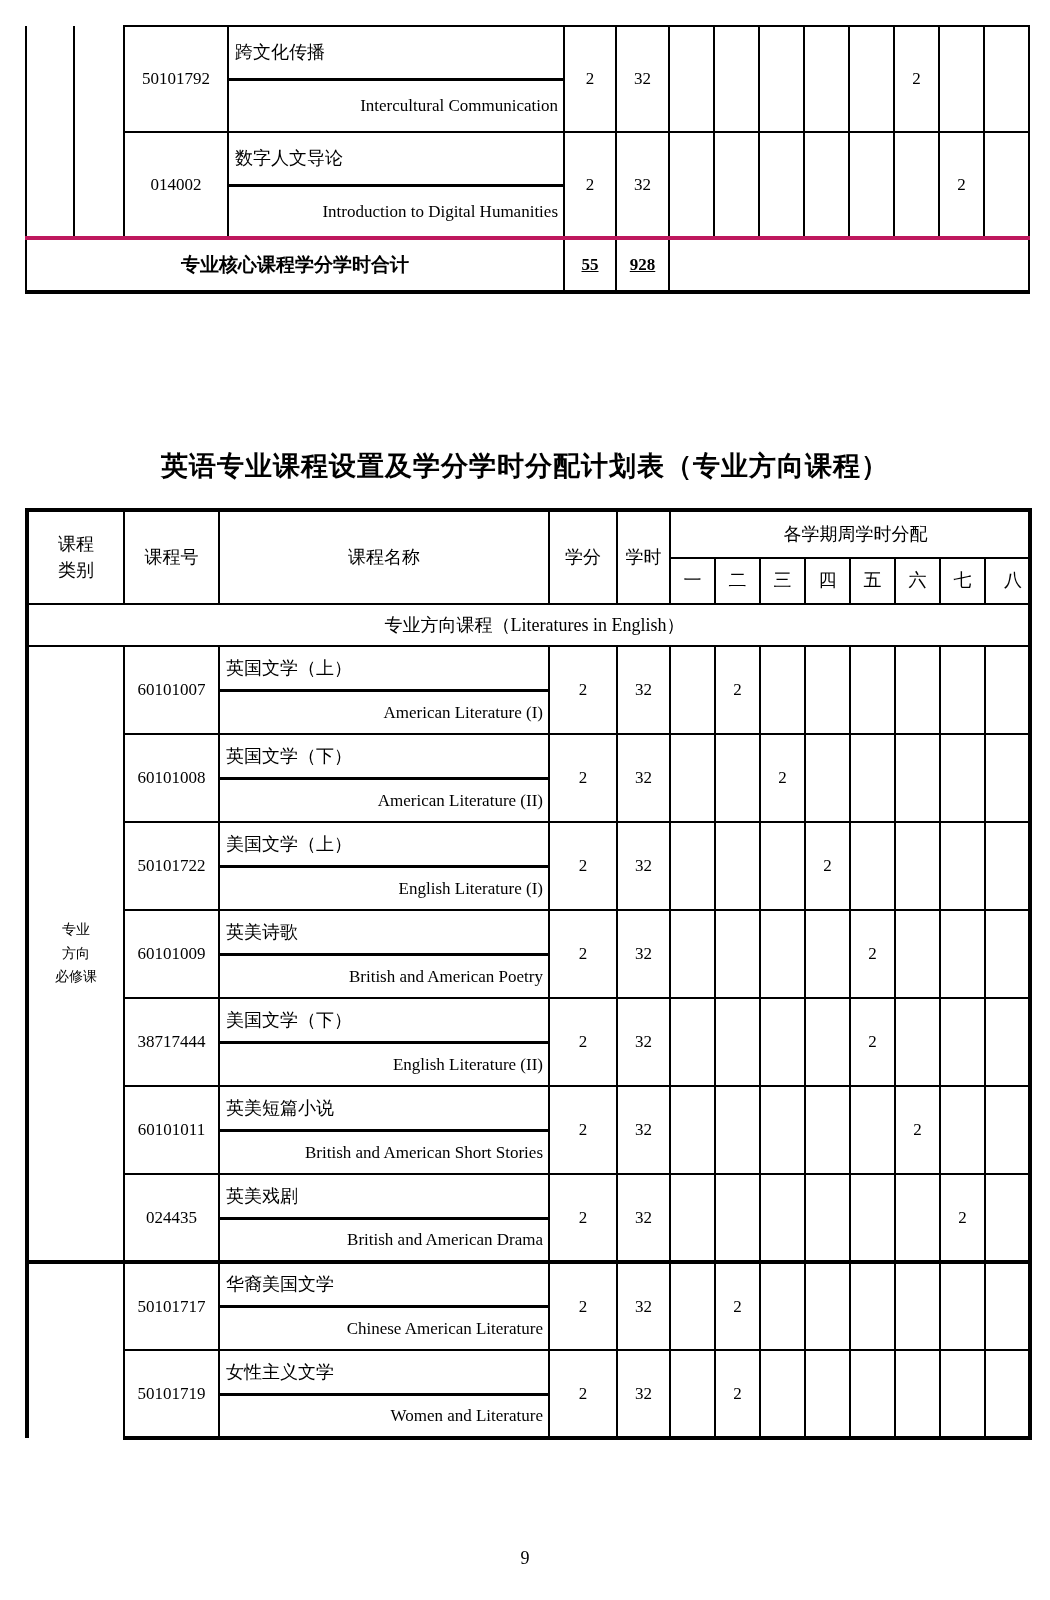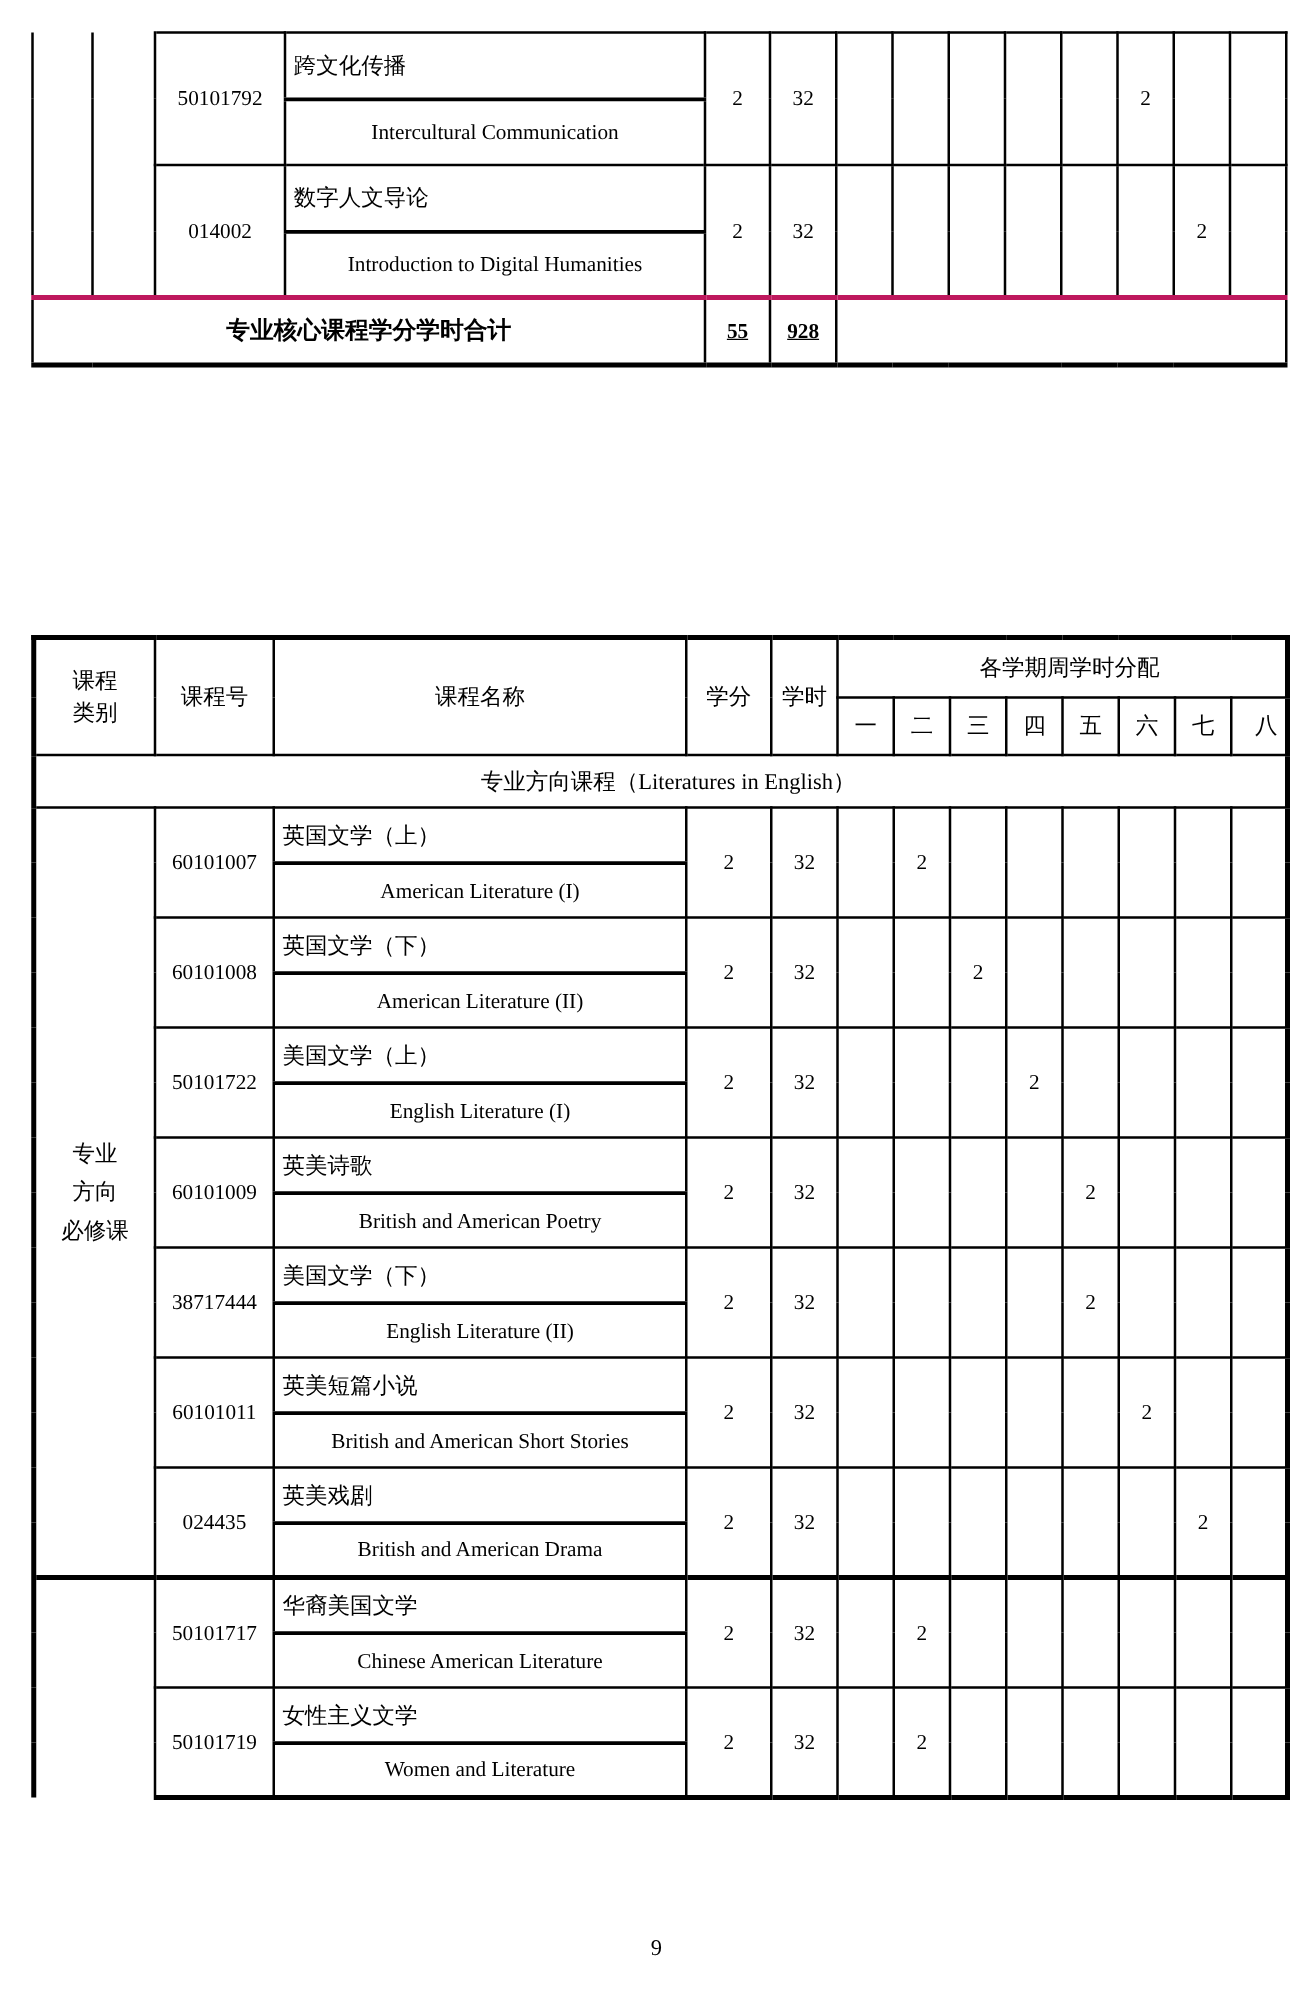--- a/index.html
+++ b/index.html
@@ -2,31 +2,31 @@
 <html><head>
 <meta charset="utf-8">
 <style>
   html,body{margin:0;padding:0;background:#fff;}
   .page{position:relative;width:1050px;height:1600px;background:#ffffff;
         font-family:"Liberation Serif",serif;color:#000;}
   table{border-collapse:collapse;table-layout:fixed;}
   td,th{border:2px solid #000;padding:0;text-align:center;vertical-align:middle;
         font-weight:normal;font-size:17px;line-height:1.25;overflow:hidden;}
   .zh{text-align:left;padding:2px 6px;font-size:18px;border-bottom:3px solid #000;}
-  .en{text-align:center;padding:2px 5px;font-size:17px;}
+  .en{text-align:right;padding:2px 5px;font-size:17px;}
   .btn{border-top:none;}
   .bt3{border-top:4px solid #be185d;}
   .bt4{border-top:4px solid #000;}
   .bb4{border-bottom:4px solid #000;}
   .bbn{border-bottom:none;}
   .bl4{border-left:4px solid #000;}
   .br4{border-right:4px solid #000;padding-left:12px;}
   .sum-label{font-size:19px;font-weight:bold;}
   .bold{font-weight:bold;text-decoration:underline;}
-  .cat{font-size:18px;white-space:pre-line;line-height:1.7;}
+  .cat{font-size:14px;white-space:pre-line;line-height:1.7;}
   .hdr{font-size:18px;white-space:pre-line;line-height:1.4;}
   .sec{font-size:18px;}
   .r53{height:53px;} .r54{height:54px;}
   .rh1{height:48px;} .rh2{height:46px;} .rsec{height:42px;} .r44{height:44px;}
   .title{position:absolute;top:448px;left:0;width:100%;text-align:center;
          font-size:27px;font-weight:bold;letter-spacing:1px;}
   .tbl-top{position:absolute;left:25px;top:25px;}
   .tbl-main{position:absolute;left:25px;top:508px;}
   .pageno{position:absolute;top:1548px;left:0;width:100%;text-align:center;font-size:18px;}
 </style>
@@ -91,20 +91,21 @@
     </tr>
     <tr class="r54">
       <td colspan="4" class="bt3 bb4 sum-label">专业核心课程学分学时合计</td>
       <td class="bt3 bb4 bold">55</td>
       <td class="bt3 bb4 bold">928</td>
       <td colspan="8" class="bt3 bb4"></td>
     </tr>
   </tbody>
     </table>
 
+  <div class="title">英语专业课程设置及学分学时分配计划表（专业方向课程）</div>
 
   <table class="tbl-main">
     <colgroup>
       <col style="width:97px">
         <col style="width:95px">
         <col style="width:330px">
       <col style="width:68px">
         <col style="width:53px">
       <col style="width:45px">
         <col style="width:45px">

